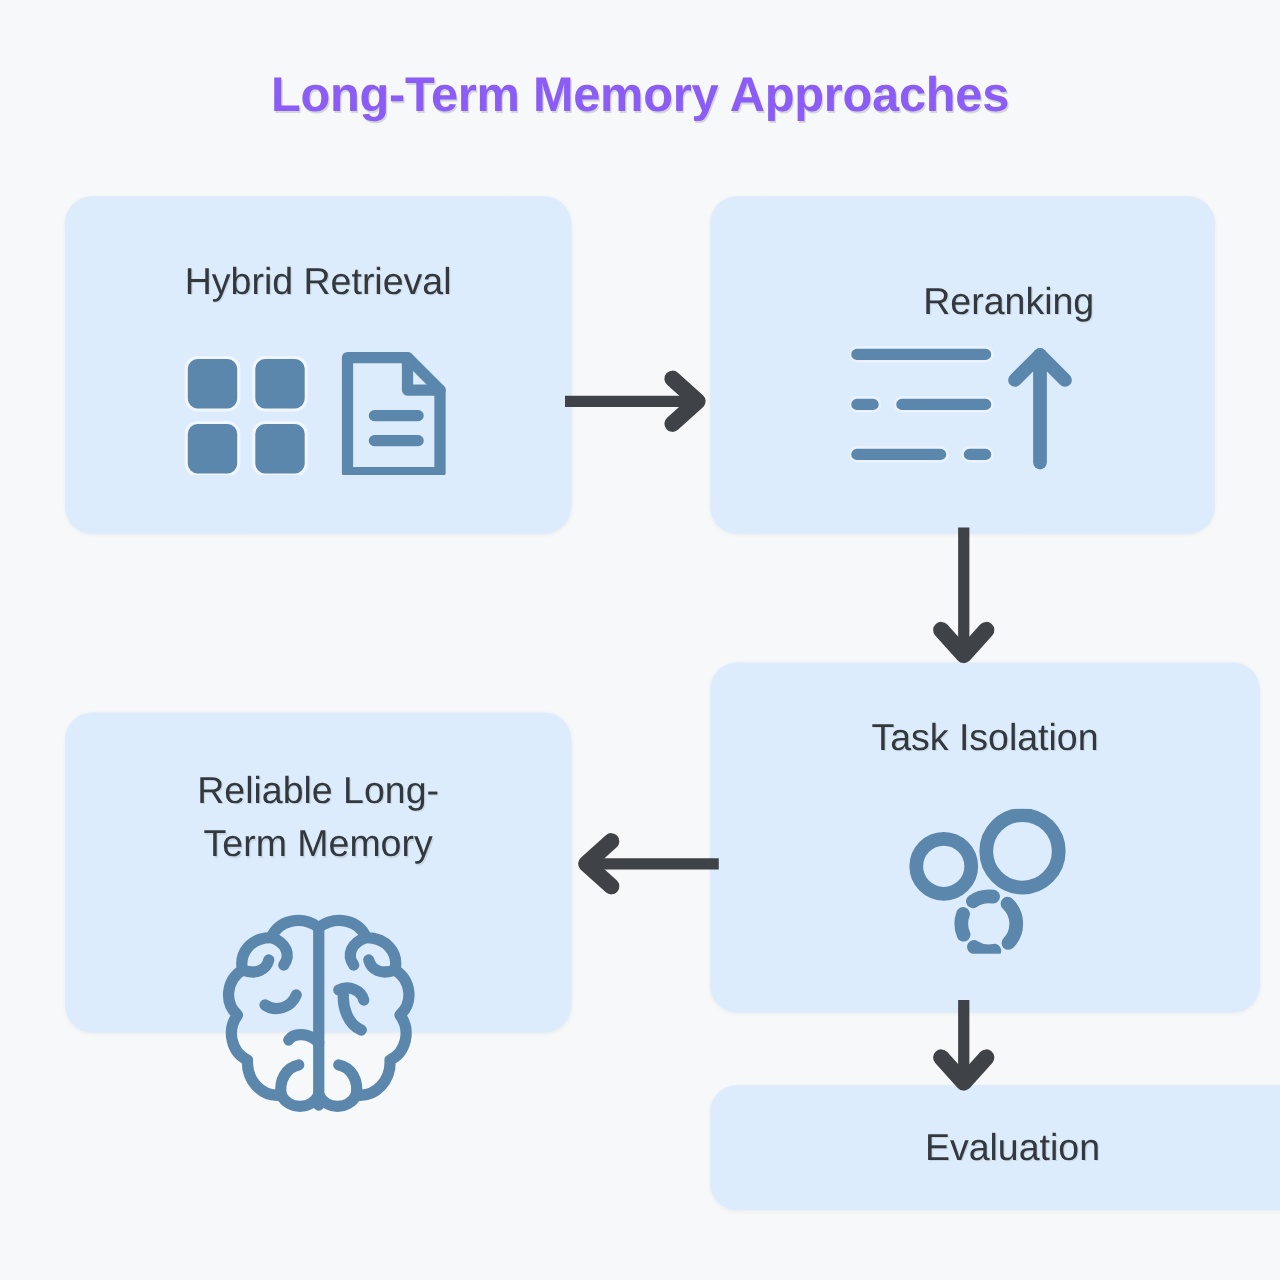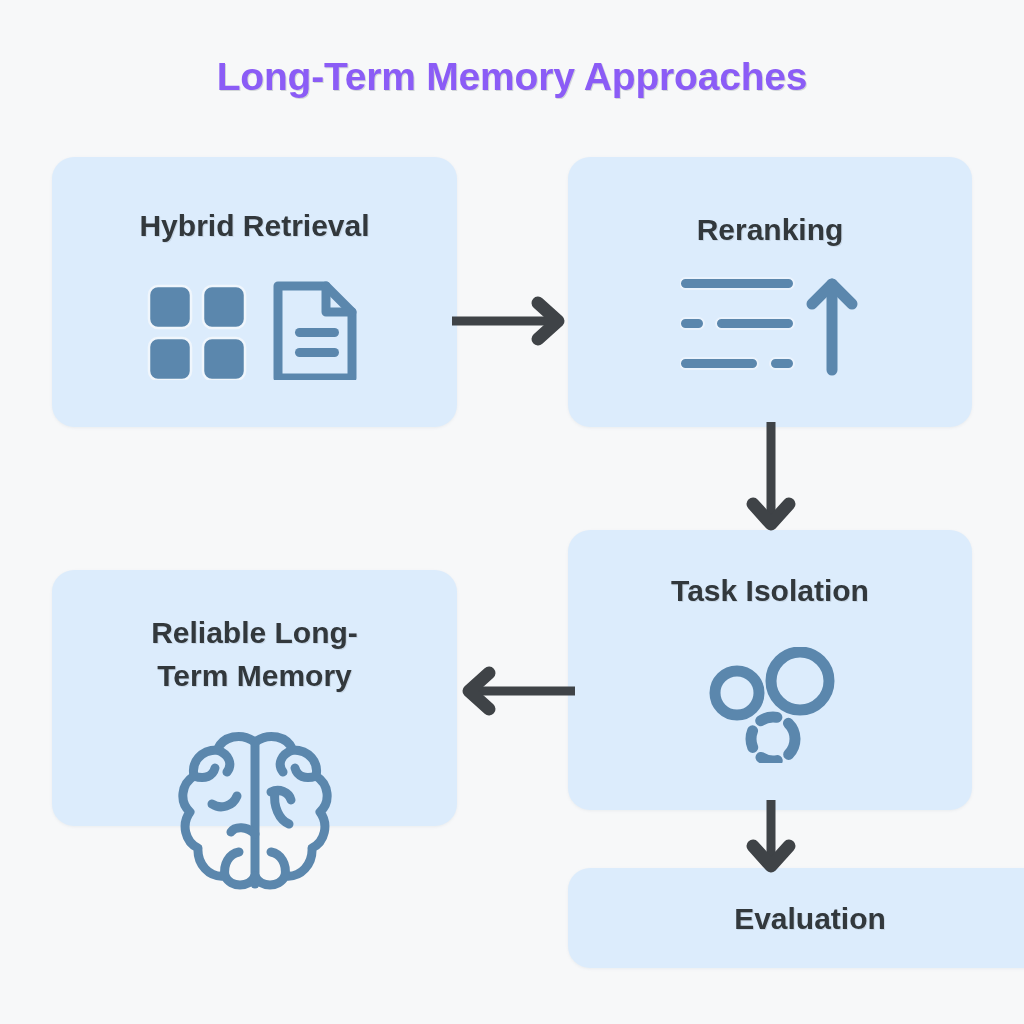--- a/index.html
+++ b/index.html
@@ -40,43 +40,43 @@
     background: #dcecfc;
     border-radius: 22px;
     box-shadow: 0 1px 3px rgba(120,140,160,0.10);
   }
   .card-label {
     position: absolute;
     left: 0;
     width: 100%;
     text-align: center;
     font-size: 30px;
-    font-weight: bold;
+    font-weight: normal;
     color: #32383c;
     text-shadow: 1px 1px 0 rgba(185,200,215,0.6);
     line-height: 1.42;
     white-space: pre-line;
   }
   .card-icon {
     position: absolute;
     left: 0;
     width: 100%;
     display: flex;
     align-items: center;
     justify-content: center;
   }
 
   #card-hybrid   { left: 52px;  top: 157px; width: 405px; height: 270px; }
   #card-rerank   { left: 568px; top: 157px; width: 404px; height: 270px; }
-  #card-task     { left: 568px; top: 530px; width: 404px; height: 280px; }
+  #card-task     { left: 568px; top: 530px; width: 404px; height: 280px; padding-left: 36px; }
   #card-memory   { left: 52px;  top: 570px; width: 405px; height: 256px; }
   #card-eval     { left: 568px; top: 868px; width: 484px; height: 100px; }
 
   #card-hybrid  .card-label { top: 48px; }
-  #card-rerank  .card-label { top: 52px; }
+  #card-rerank  .card-label { top: 64px; padding-left: 37px; }
   #card-task    .card-label { top: 40px; }
   #card-memory  .card-label { top: 42px; }
   #card-eval    .card-label { top: 30px; }
 
   #card-hybrid  .card-icon  { top: 118px; height: 110px; }
   #card-rerank  .card-icon  { top: 112px; height: 110px; }
   #card-task    .card-icon  { top: 115px; height: 120px; }
   #card-memory  .card-icon  { top: 155px; height: 175px; }
 
   

